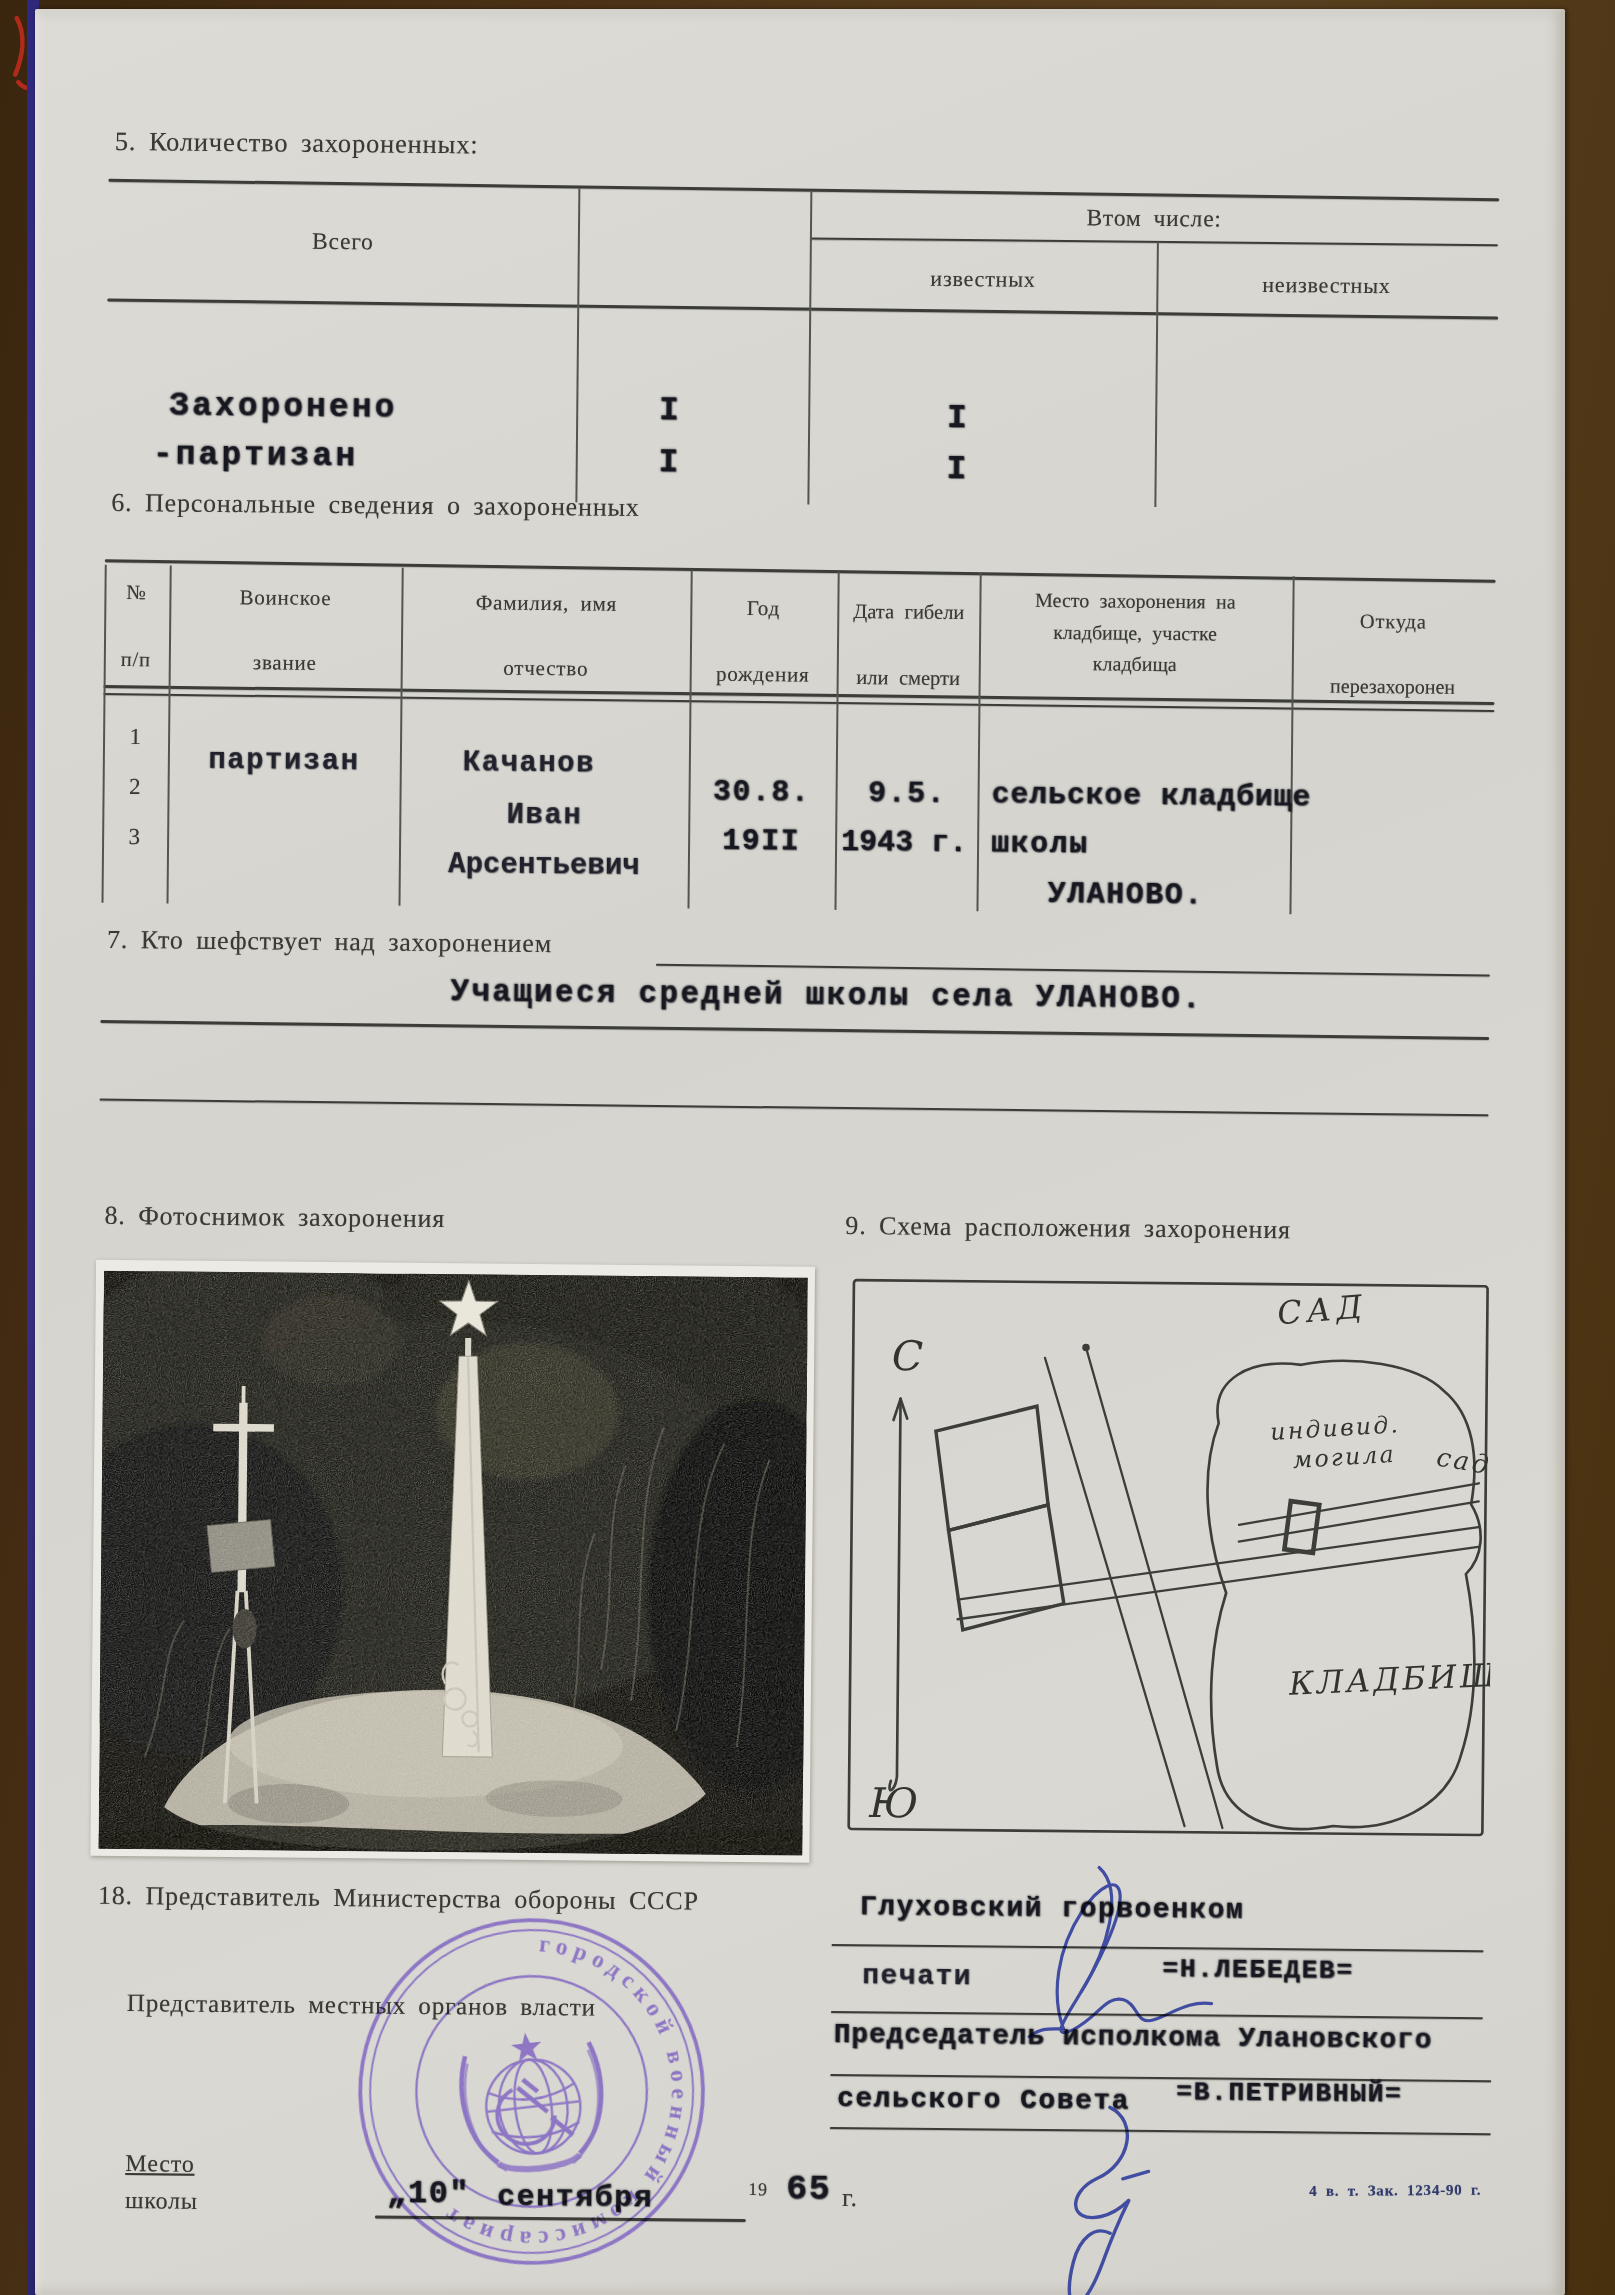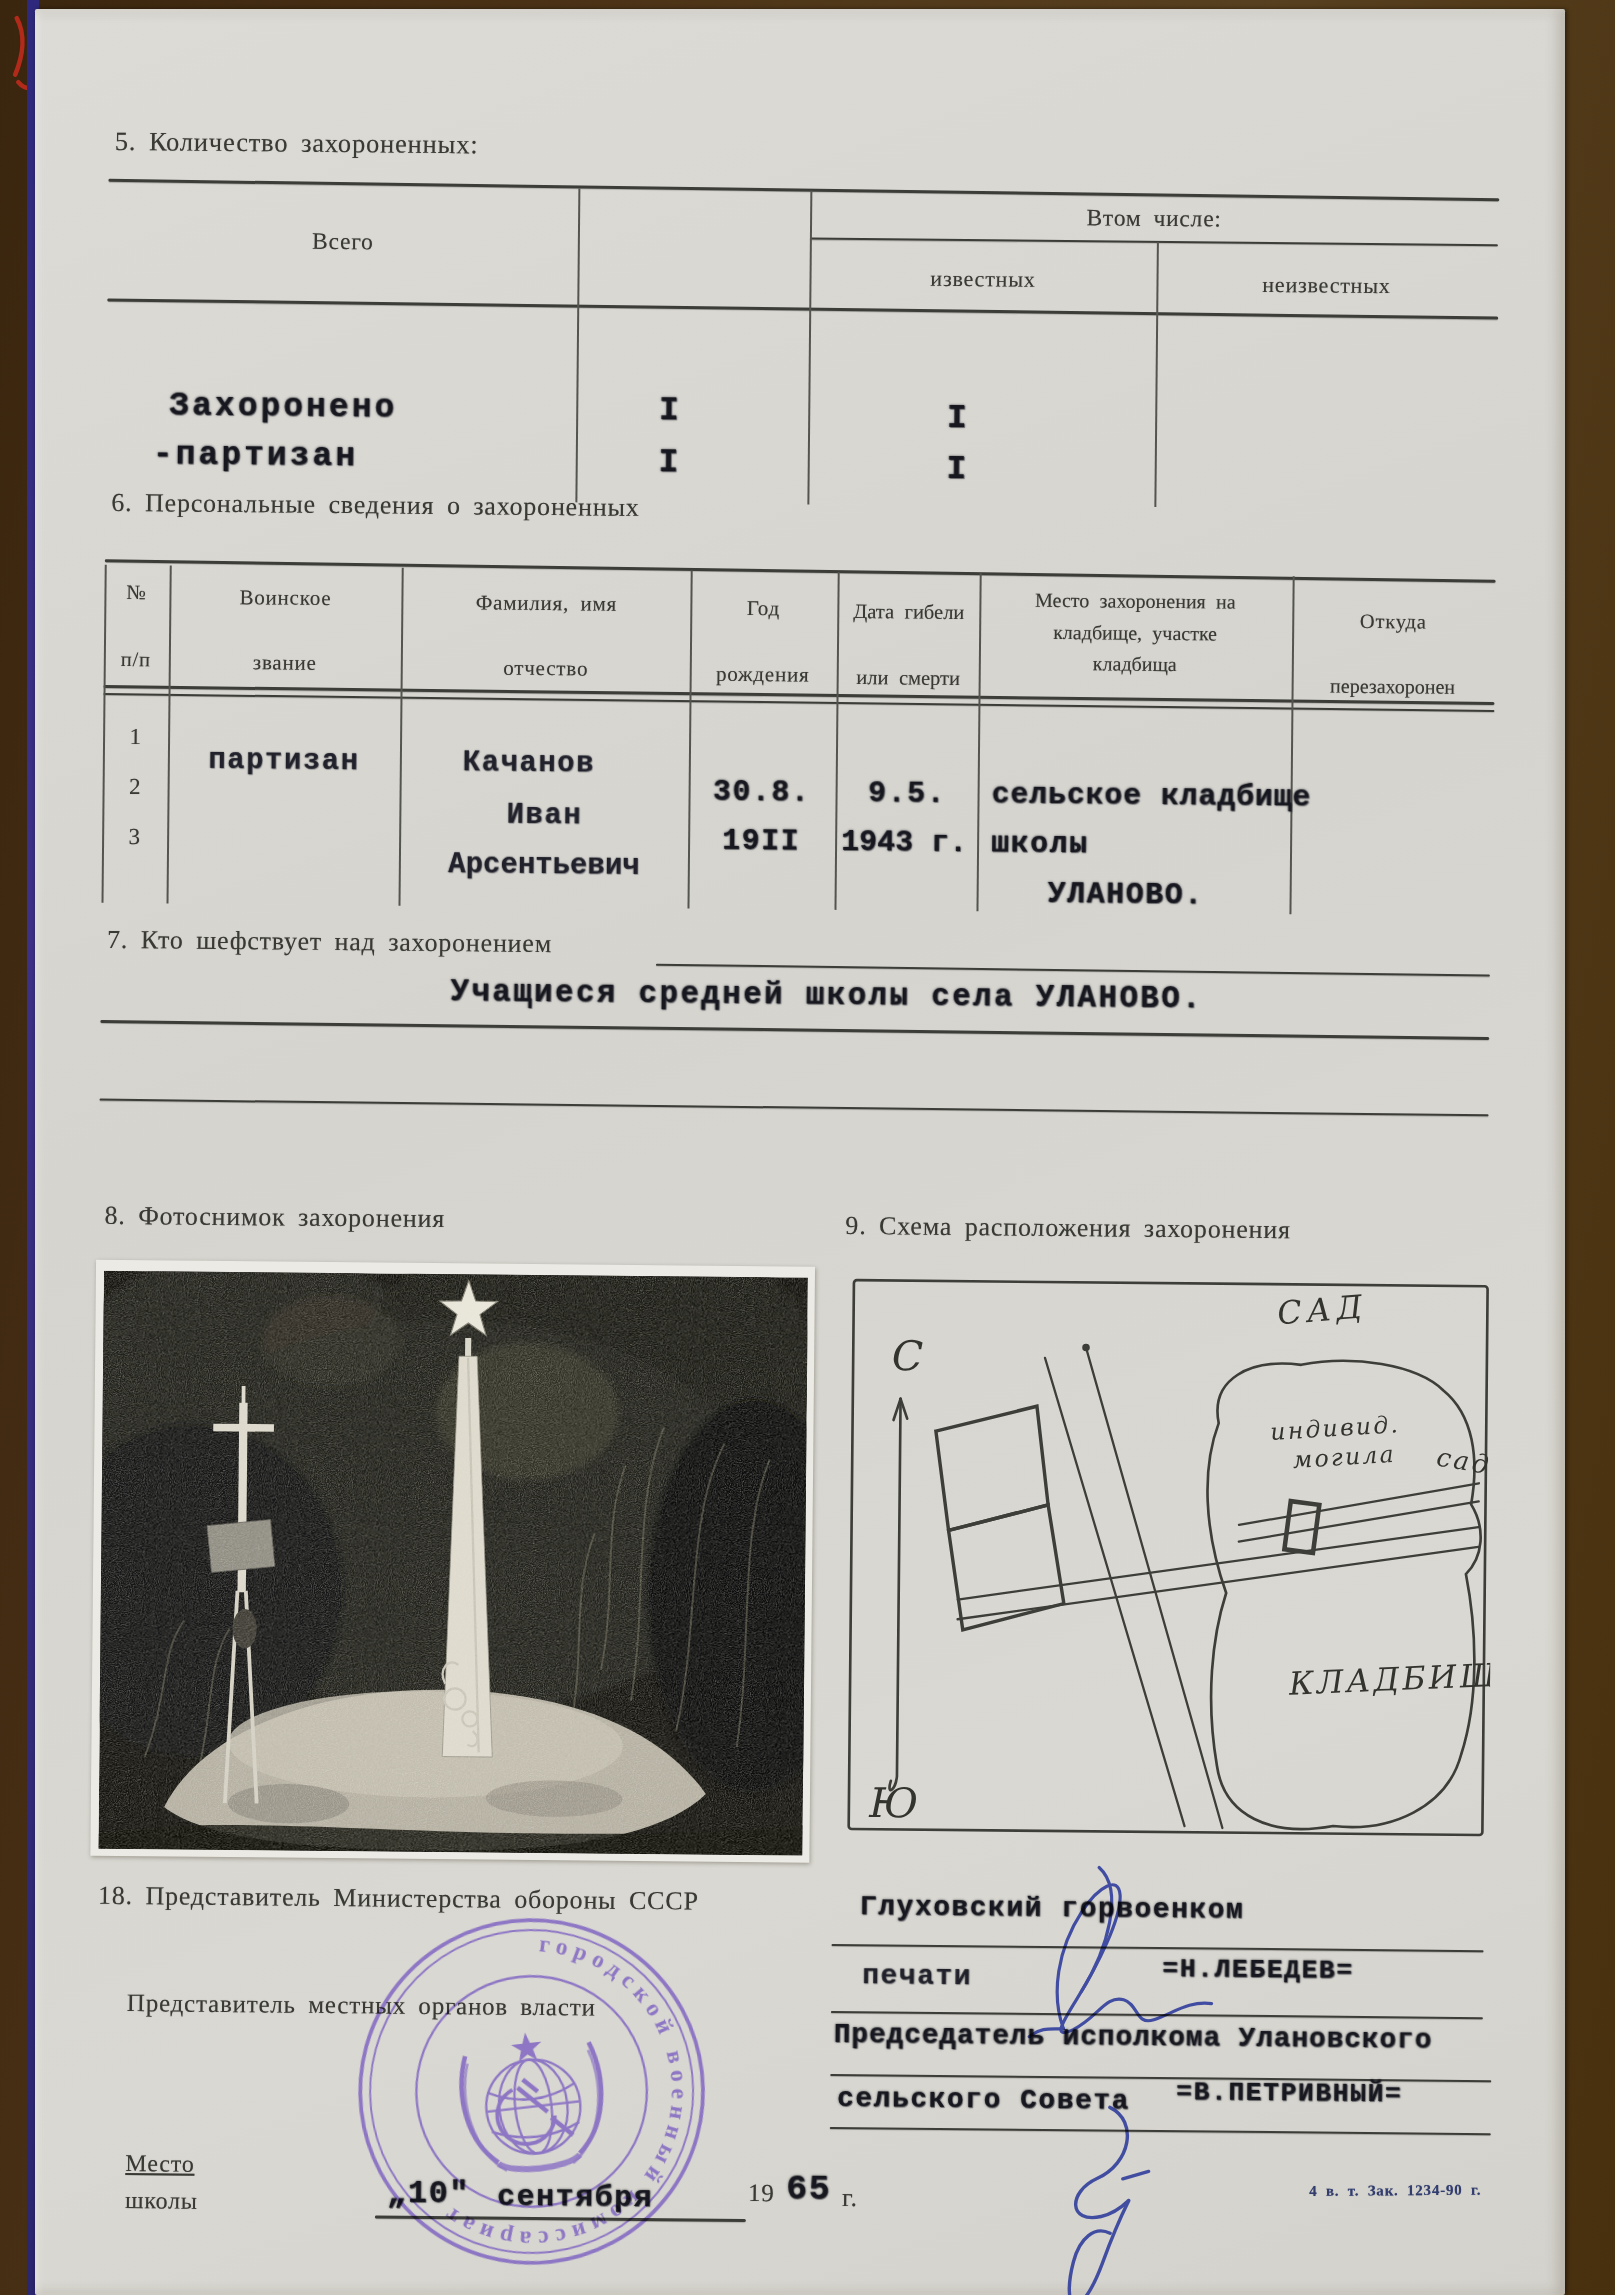--- a/index.html
+++ b/index.html
@@ -241,21 +241,21 @@
   <span class="typed heavy" style="left:855px;top:2077px;font-size:28px;">сельского Совета</span>
   <span class="typed heavy" style="left:1194px;top:2068px;font-size:26.5px;">=В.ПЕТРИВНЫЙ=</span>
   <div class="hline" style="left:848px;top:2121px;width:661px;height:2.3px;"></div>
 
   <span class="pr" style="left:144px;top:2151px;font-size:24px;text-decoration:underline;">Место</span>
   <span class="pr" style="left:144px;top:2188px;font-size:24px;">школы</span>
 
   <span class="typed heavy" style="left:406px;top:2173px;font-size:32px;">„10"</span>
   <span class="typed heavy" style="left:516px;top:2177px;font-size:30px;">сентября</span>
   <div class="hline" style="left:394px;top:2214px;width:371px;height:3px;"></div>
-  <span class="pr" style="left:767px;top:2174px;font-size:25px;">19</span>
+  <span class="pr" style="left:767px;top:2174px;font-size:18px;">19</span>
   <span class="typed heavy" style="left:805px;top:2164px;font-size:35px;">65</span>
   <span class="pr" style="left:861px;top:2177px;font-size:26px;">г.</span>
 
   <span class="smallprint" style="left:1328px;top:2171px;">4 в. т. Зак. 1234-90 г.</span>
 
   <svg class="stamp" viewBox="0 0 484 484">
     <defs>
       <path id="ringPath" d="M 242 57 A 185 185 0 1 1 241.9 57"></path>
       <filter id="stampblur">
             <feGaussianBlur stdDeviation="0.9"></feGaussianBlur>

